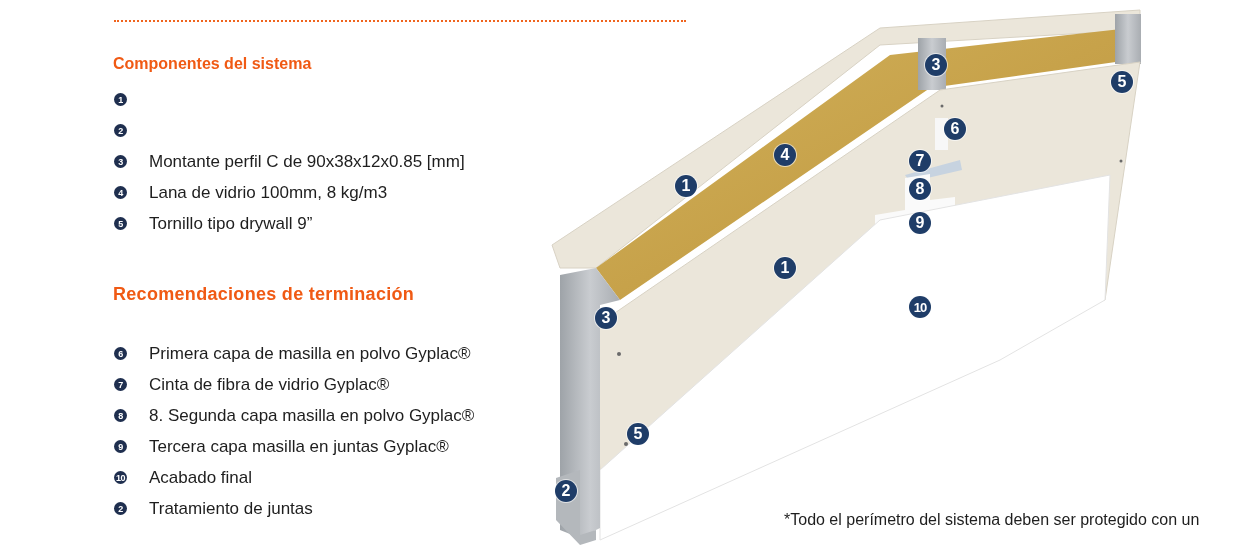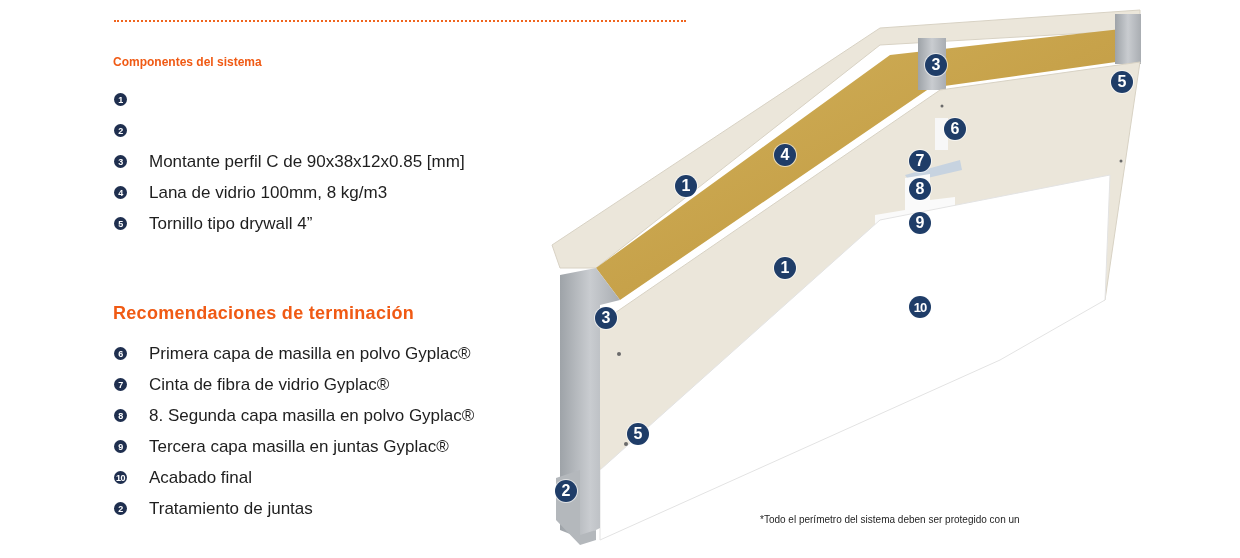--- a/index.html
+++ b/index.html
@@ -1,28 +1,28 @@
 <!DOCTYPE html>
 <html><head>
 <meta charset="utf-8">
 <style>
   html, body { margin:0; padding:0; background:#ffffff; }
   body { width:1240px; height:558px; position:relative; overflow:hidden; font-family:"Liberation Sans", sans-serif; color:#1e1e1e; }
   .dotted-rule { position:absolute; left:114px; top:20px; width:572px; height:0; border-top:2px dotted #f0641e; }
   .section-title { position:absolute; left:113px; color:#f05a14; font-weight:bold; margin:0; }
-  .t1 { top:55px; font-size:12px; }
-  .t2 { top:303px; font-size:18px; letter-spacing:0.3px; }
+  .t1 { top:55px; font-size:16px; }
+  .t2 { top:284px; font-size:18px; letter-spacing:0.3px; }
   ul.items { position:absolute; left:114px; margin:0; padding:0; list-style:none; }
   ul.items li { height:31px; display:flex; align-items:center; }
   .badge { width:13px; height:13px; border-radius:50%; background:#1f2f4f; color:#fff; font-size:9px; font-weight:bold; display:inline-flex; align-items:center; justify-content:center; margin-right:22px; flex:0 0 auto; letter-spacing:-0.5px; }
   .label { font-size:17px; color:#1e1e1e; white-space:nowrap; }
   .list1 { top:84px; }
   .list2 { top:338px; }
   .illus { position:absolute; left:540px; top:0; width:620px; height:558px; }
-  .note { position:absolute; left:760px; top:510px; font-size:10px; line-height:19px; color:#1e1e1e; }
+  .note { position:absolute; left:784px; top:510px; font-size:16px; line-height:19px; color:#1e1e1e; }
   .note .l2 { padding-left:10px; display:block; }
   .callout { position:absolute; width:22px; height:22px; border-radius:50%; background:#1f3d68; color:#fff; font-size:16px; font-weight:bold; display:flex; align-items:center; justify-content:center; box-shadow:0 0 0 1px rgba(255,255,255,0.6); }
 </style>
 </head>
 <body>
 
 <div class="dotted-rule"></div>
 
 <h3 class="section-title t1">Componentes del sistema</h3>
 <ul class="items list1">
@@ -35,21 +35,21 @@
   <li>
       <span class="badge">3</span>
       <span class="label">Montante perfil C de 90x38x12x0.85 [mm]</span>
     </li>
   <li>
       <span class="badge">4</span>
       <span class="label">Lana de vidrio 100mm, 8 kg/m3</span>
     </li>
   <li>
       <span class="badge">5</span>
-      <span class="label">Tornillo tipo drywall 4”</span>
+      <span class="label">Tornillo tipo drywall 9”</span>
     </li>
 </ul>
 
 <h3 class="section-title t2">Recomendaciones de terminación</h3>
 <ul class="items list2">
   <li>
       <span class="badge">6</span>
       <span class="label">Primera capa de masilla en polvo Gyplac®</span>
     </li>
   <li>

